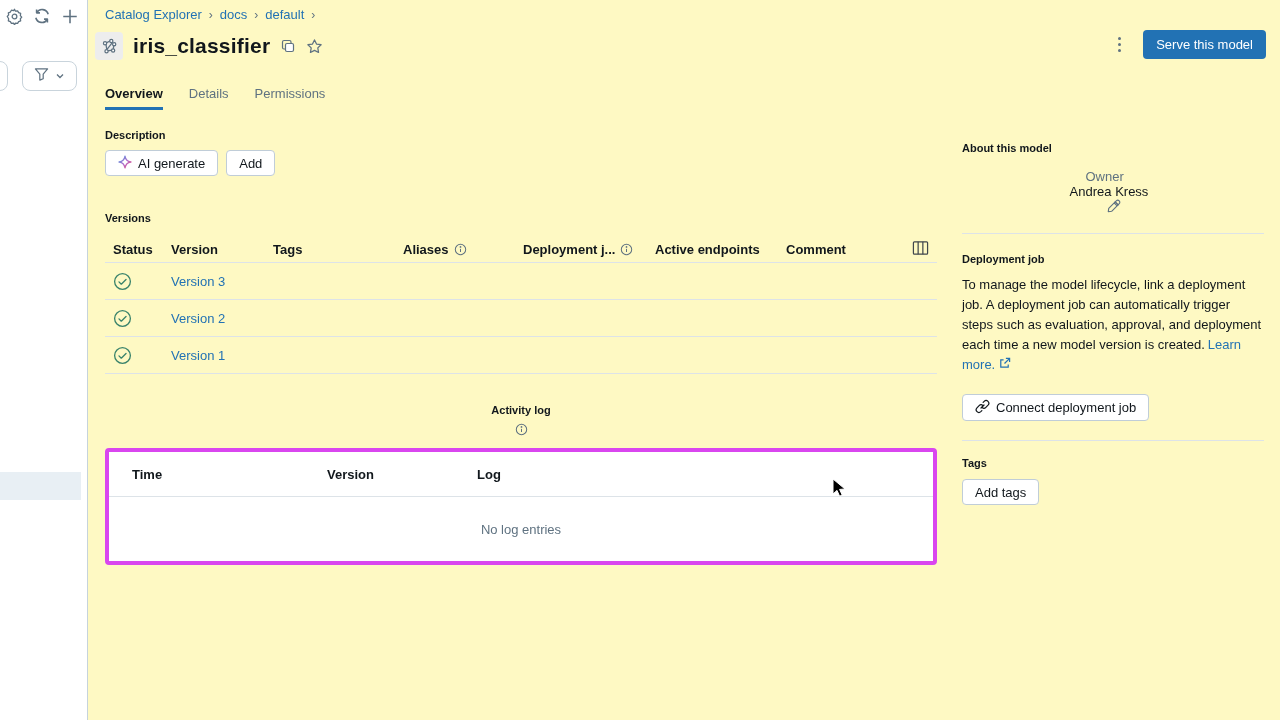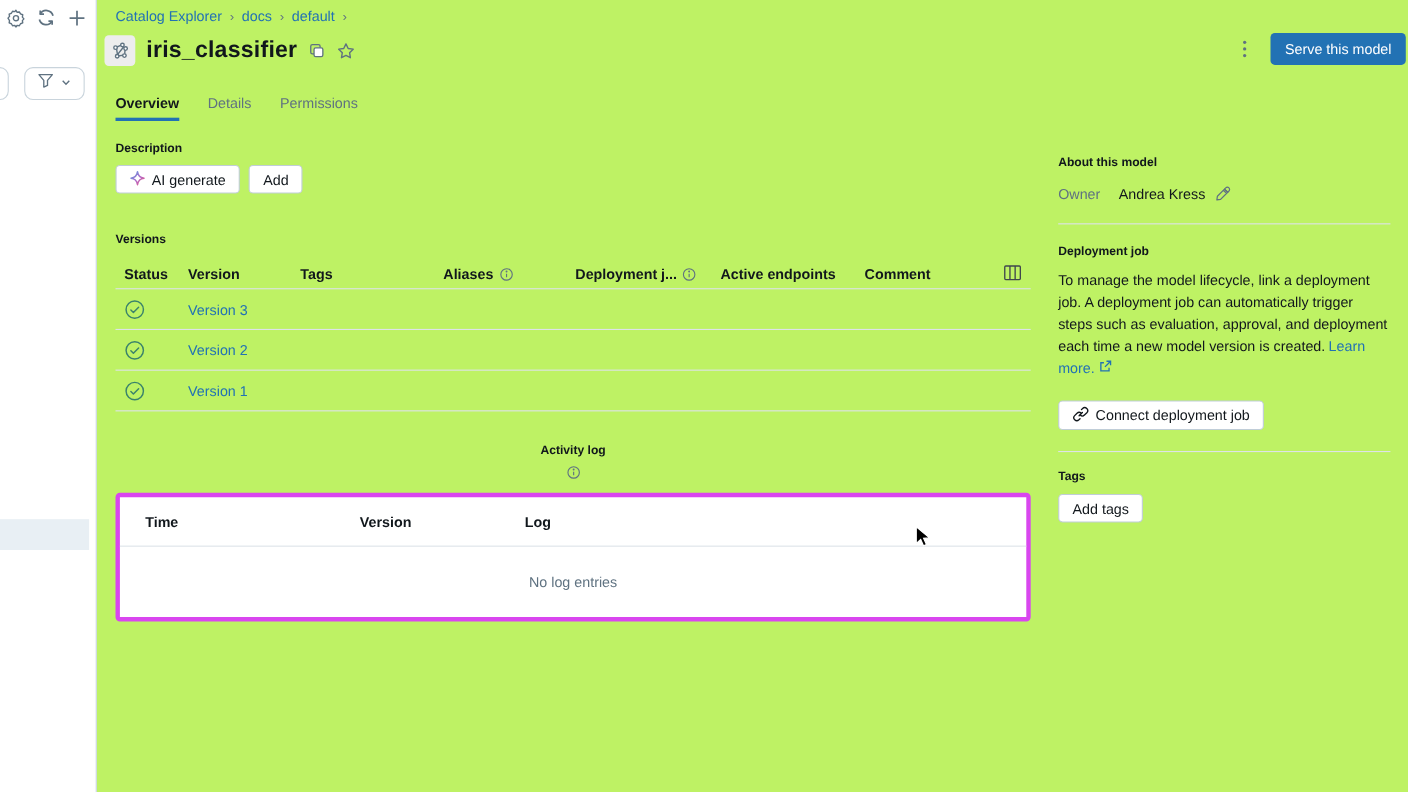--- a/index.html
+++ b/index.html
@@ -4,21 +4,21 @@
 <style>
   * { margin:0; padding:0; box-sizing:border-box; }
   html,body { width:1280px; height:720px; }
   body {
     font-family:"Liberation Sans", sans-serif;
     background:#ffffff;
     color:#11171C;
     overflow:hidden;
     position:relative;
   }
-  .screen { position:absolute; inset:0; width:1280px; height:720px; background:#bef264; }
+  .screen { position:absolute; inset:0; width:1280px; height:720px; background:#fef9c3; }
 
   
   .left-rail {
     position:absolute; left:0; top:0; width:88px; height:720px;
     border-right:1px solid #C6D3DC; background:#fff;
   }
   .rail-icons { position:absolute; top:7px; left:5px; display:flex; gap:10px; align-items:center; }
   .rail-icon { width:18px; height:18px; display:flex; align-items:center; justify-content:center;
     color:#5F7281; cursor:pointer; }
   .rail-icon svg { display:block; }
@@ -44,21 +44,21 @@
   .crumb-sep { color:#5F7281; font-size:12px; }
 
   .title-row { position:absolute; left:95px; top:32px; display:flex; align-items:center; gap:10px; }
   .model-icon-box {
     width:28px; height:28px; background:#EDEDED; border-radius:4px;
     display:flex; align-items:center; justify-content:center;
   }
   .page-title { font-size:21px; font-weight:700; letter-spacing:.2px; color:#11171C; }
   .title-action { color:#5F7281; display:flex; align-items:center; cursor:pointer; }
 
-  .header-actions { position:absolute; top:30px; right:2px; display:flex; align-items:flex-end; gap:16px; }
+  .header-actions { position:absolute; top:30px; right:14px; display:flex; align-items:flex-end; gap:16px; }
   .kebab { width:16px; height:29px; display:flex; flex-direction:column; align-items:center;
     justify-content:center; gap:3px; cursor:pointer; }
   .kebab i { width:3px; height:3px; border-radius:50%; background:#5F7281; }
   .serve-btn {
     height:29px; padding:0 13px; background:#2272B4; color:#fff; border:none; border-radius:4px;
     font-size:13px; font-family:inherit; cursor:pointer;
   }
 
   .tabs { position:absolute; left:105px; top:86px; display:flex; gap:26px; }
   .tab { font-size:13px; color:#5F7281; padding-bottom:9px; position:relative; cursor:pointer; }
@@ -96,21 +96,21 @@
     border:4px solid #d946ef; border-radius:4px; position:relative; background:#fff;
   }
   .a-head { display:grid; grid-template-columns:195px 150px 1fr; padding-left:23px;
     height:45px; align-items:center; border-bottom:1px solid #DDE3E8; font-size:13px; font-weight:700; }
   .a-empty { position:absolute; left:0; right:0; top:70px; text-align:center;
     font-size:13px; color:#5F7281; }
 
   
   .right-panel { position:absolute; left:962px; top:122px; width:302px; }
   .about-heading { margin-top:20px; }
-  .owner-row { margin-top:15px; display:flex; align-items:center; font-size:13px; }
+  .owner-row { margin-top:15px; display:flex; align-items:center; font-size:13px;flex-direction:column; }
   .owner-label { color:#5F7281; width:55px; }
   .owner-name { color:#11171C; margin-right:8px; }
   .edit-icon { color:#5F7281; display:inline-flex; cursor:pointer; }
   .panel-divider { margin-top:19px; border-top:1px solid #DDE3E8; }
   .dj-heading { margin-top:19px; }
   .dj-body { margin-top:10px; font-size:13px; line-height:20px; color:#11171C; }
   .learn-more { color:#2272B4; text-decoration:none; margin-left:3px; cursor:pointer; }
   .ext-icon { color:#2272B4; display:inline-block; vertical-align:-1px; margin-left:3px; cursor:pointer; }
   .connect-btn { margin-top:18px; height:27px; }
   .tags-heading { margin-top:16px; }

